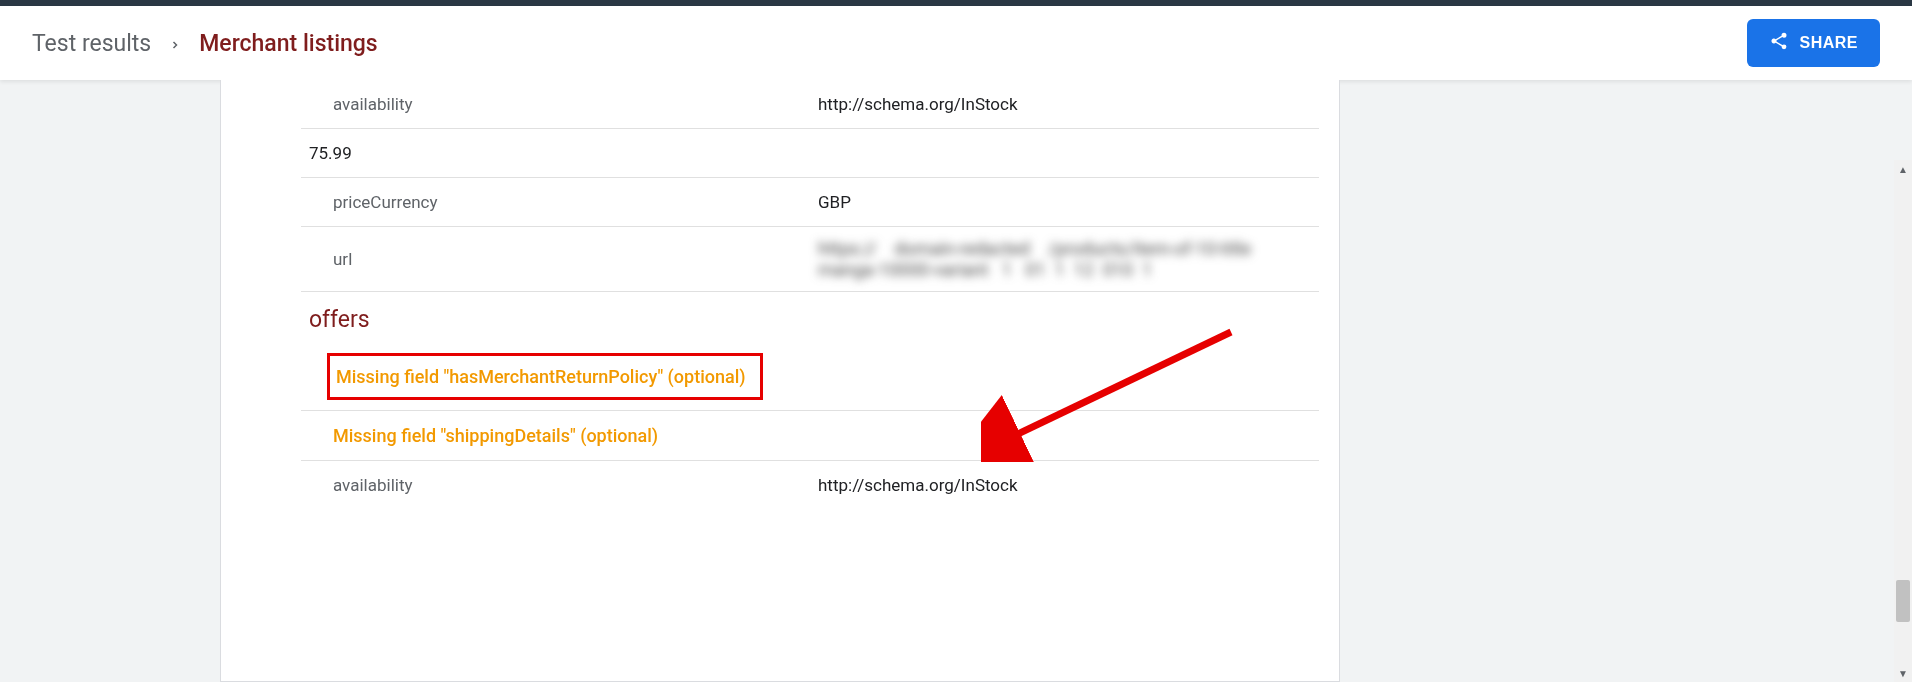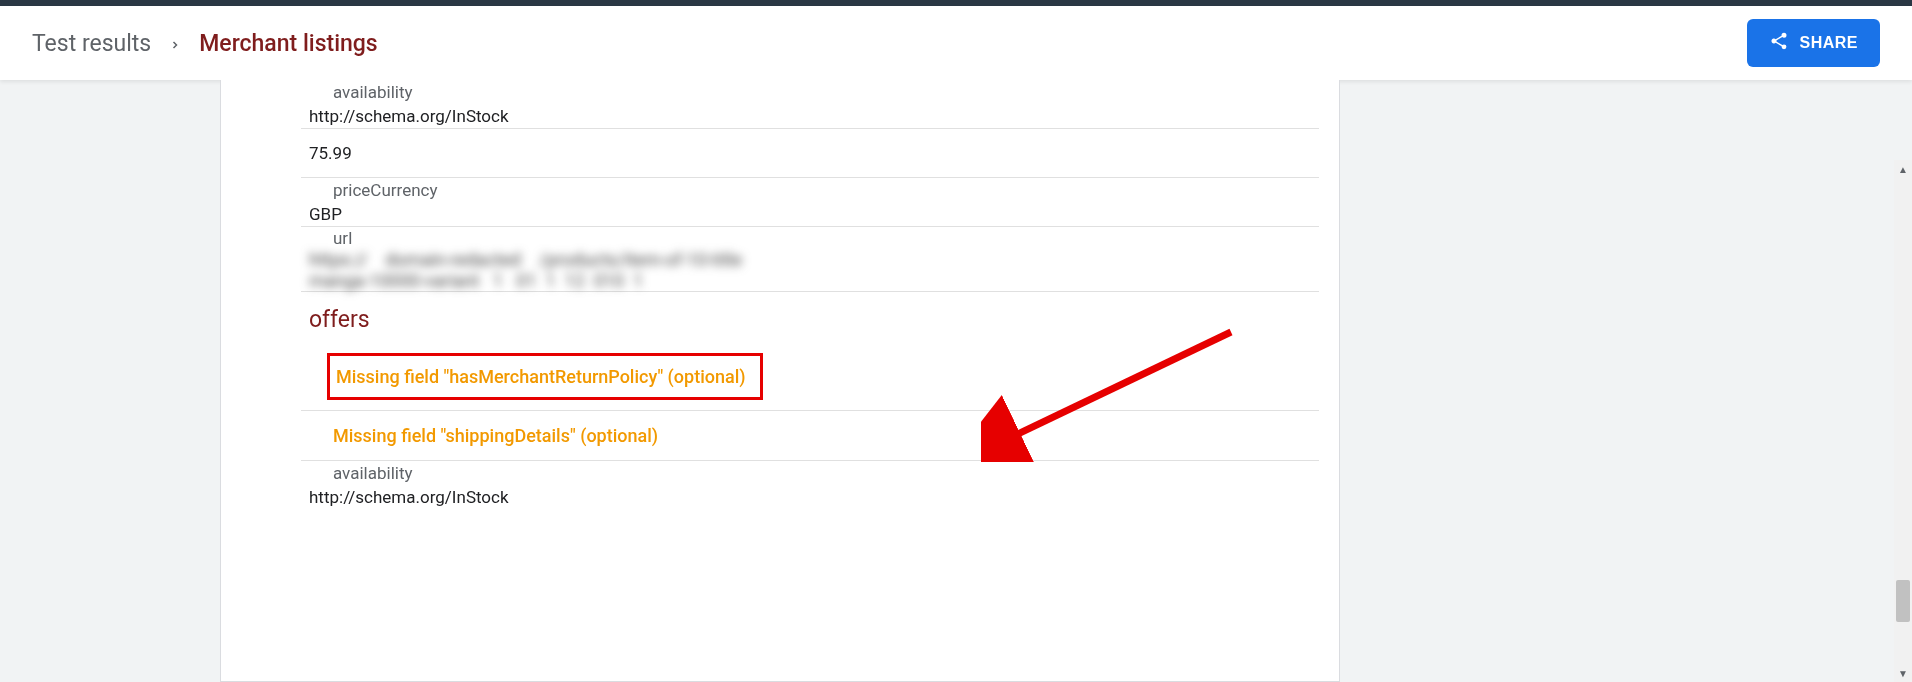--- a/index.html
+++ b/index.html
@@ -81,21 +81,21 @@
     overflow: hidden;
   }
 
   .rows-wrap {
     padding-left: 80px;
     padding-right: 20px;
   }
 
   .row {
     display: grid;
-    grid-template-columns: 1fr;
+    grid-template-columns: 1fr 1fr;
     align-items: center;
     height: 48px;
     border-bottom: 1px solid #e0e0e0;
     font-size: 17px;
   }
   .row.tall { height: 64px; }
   .row.no-border { border-bottom: none; }
 
   .cell-key {
     color: #5f6368;

